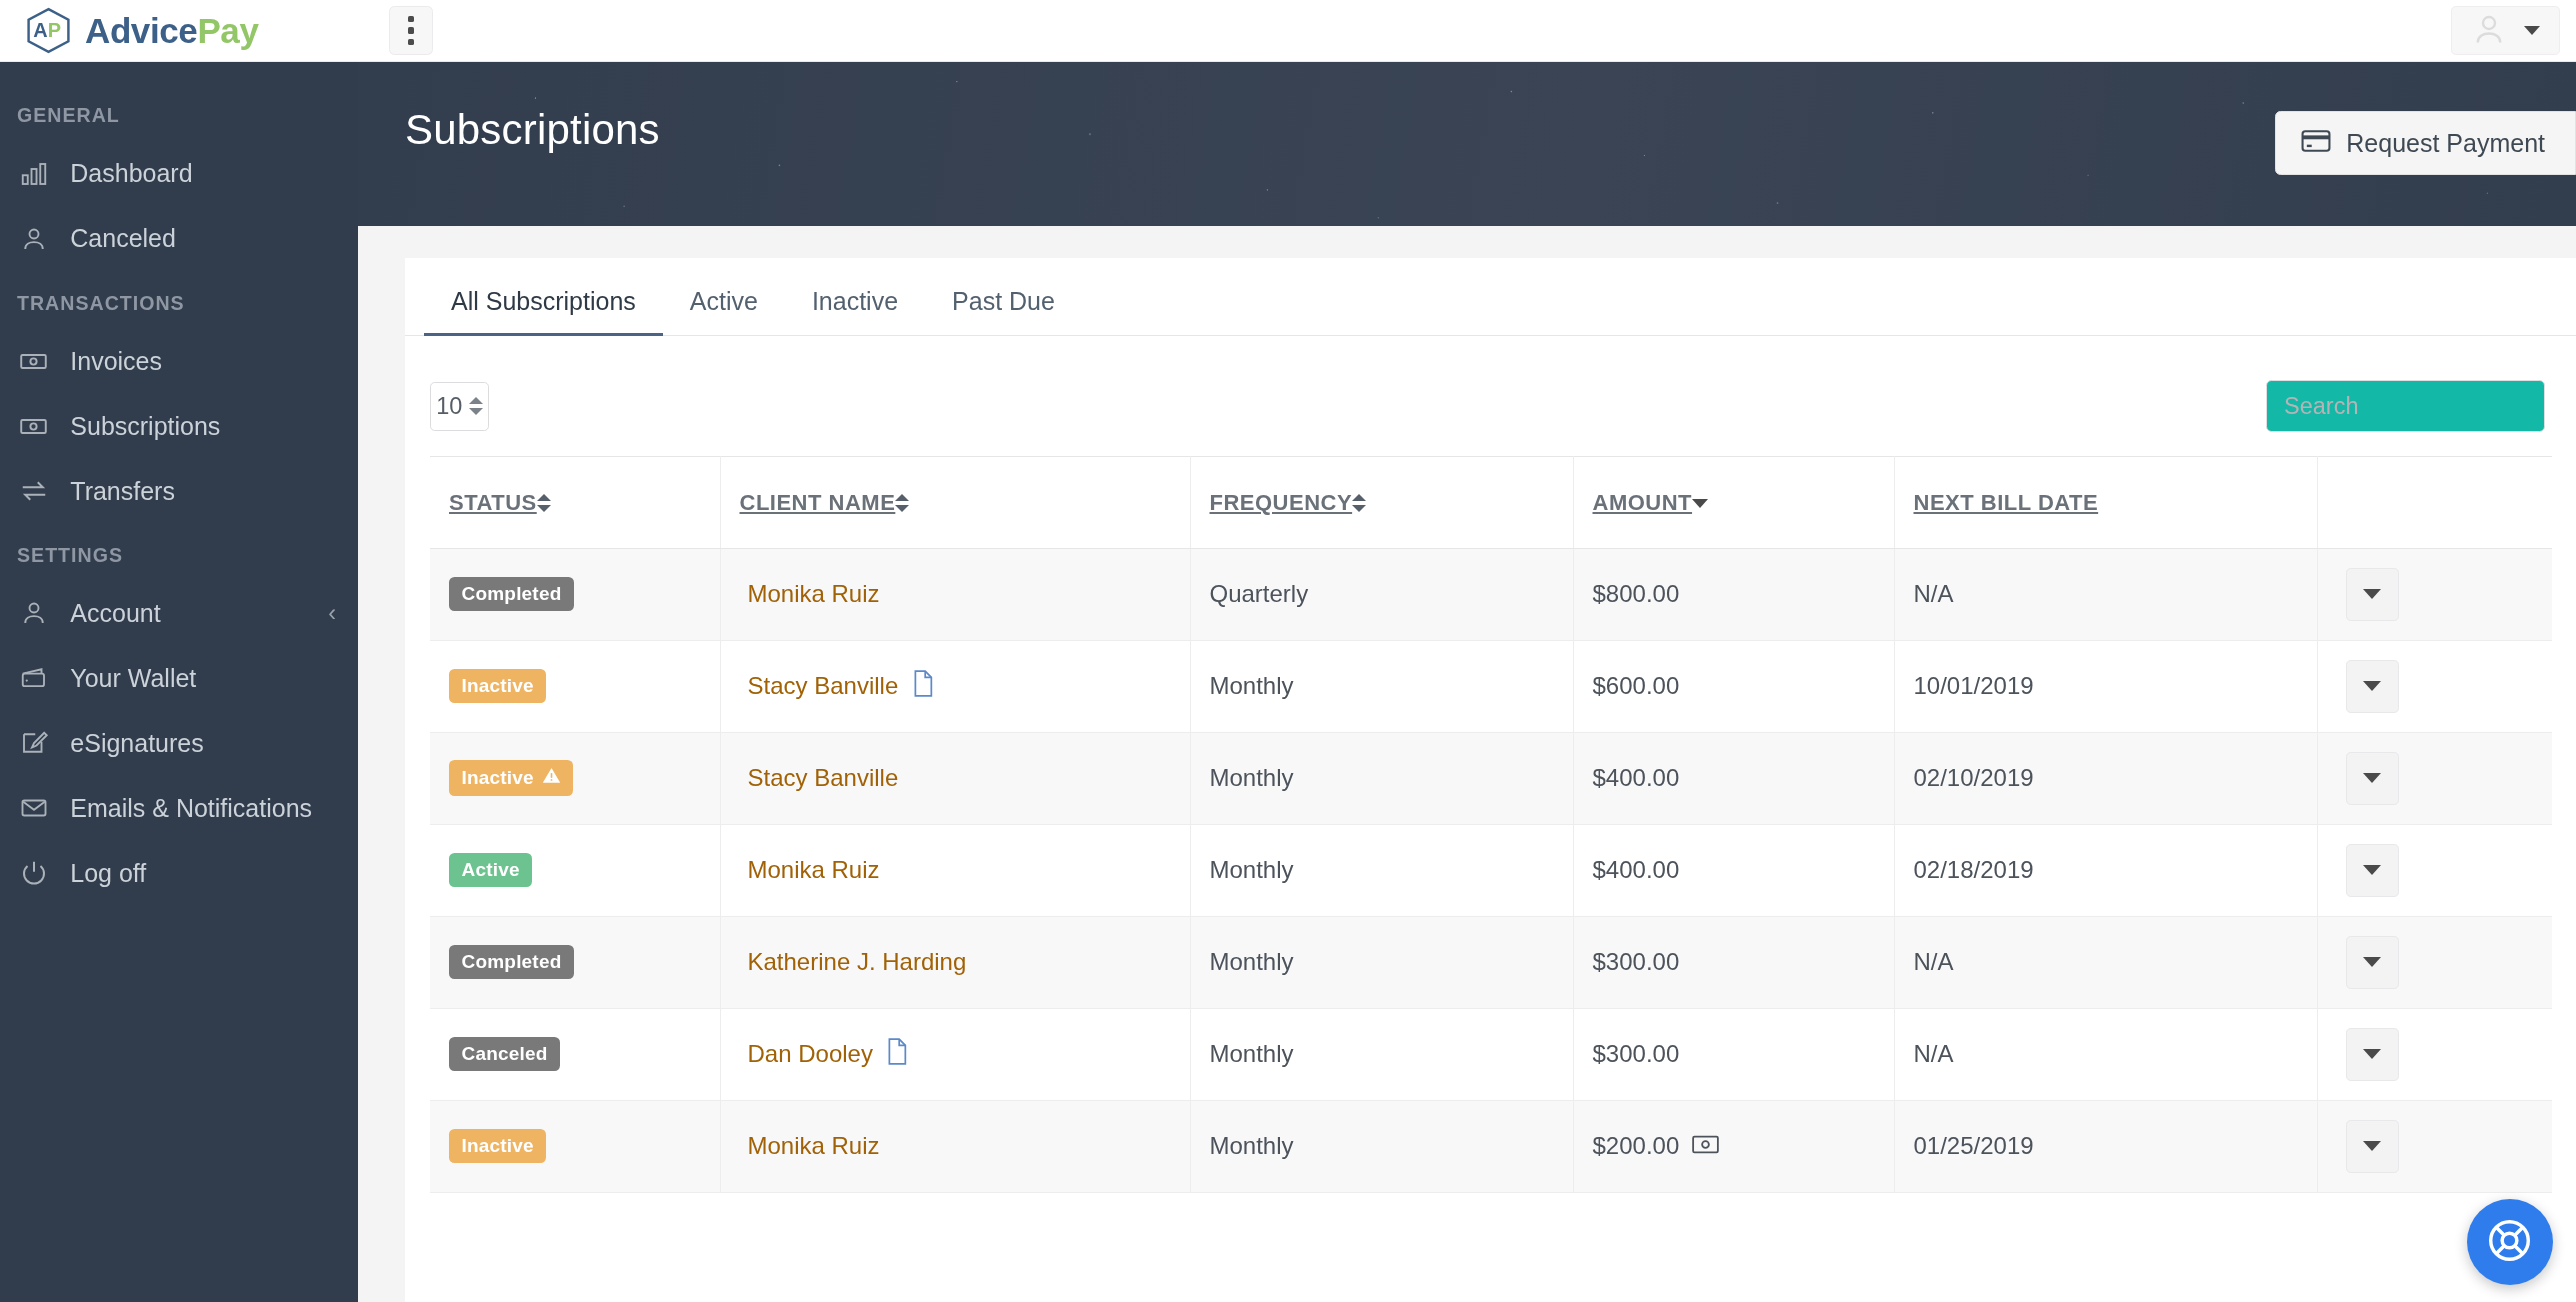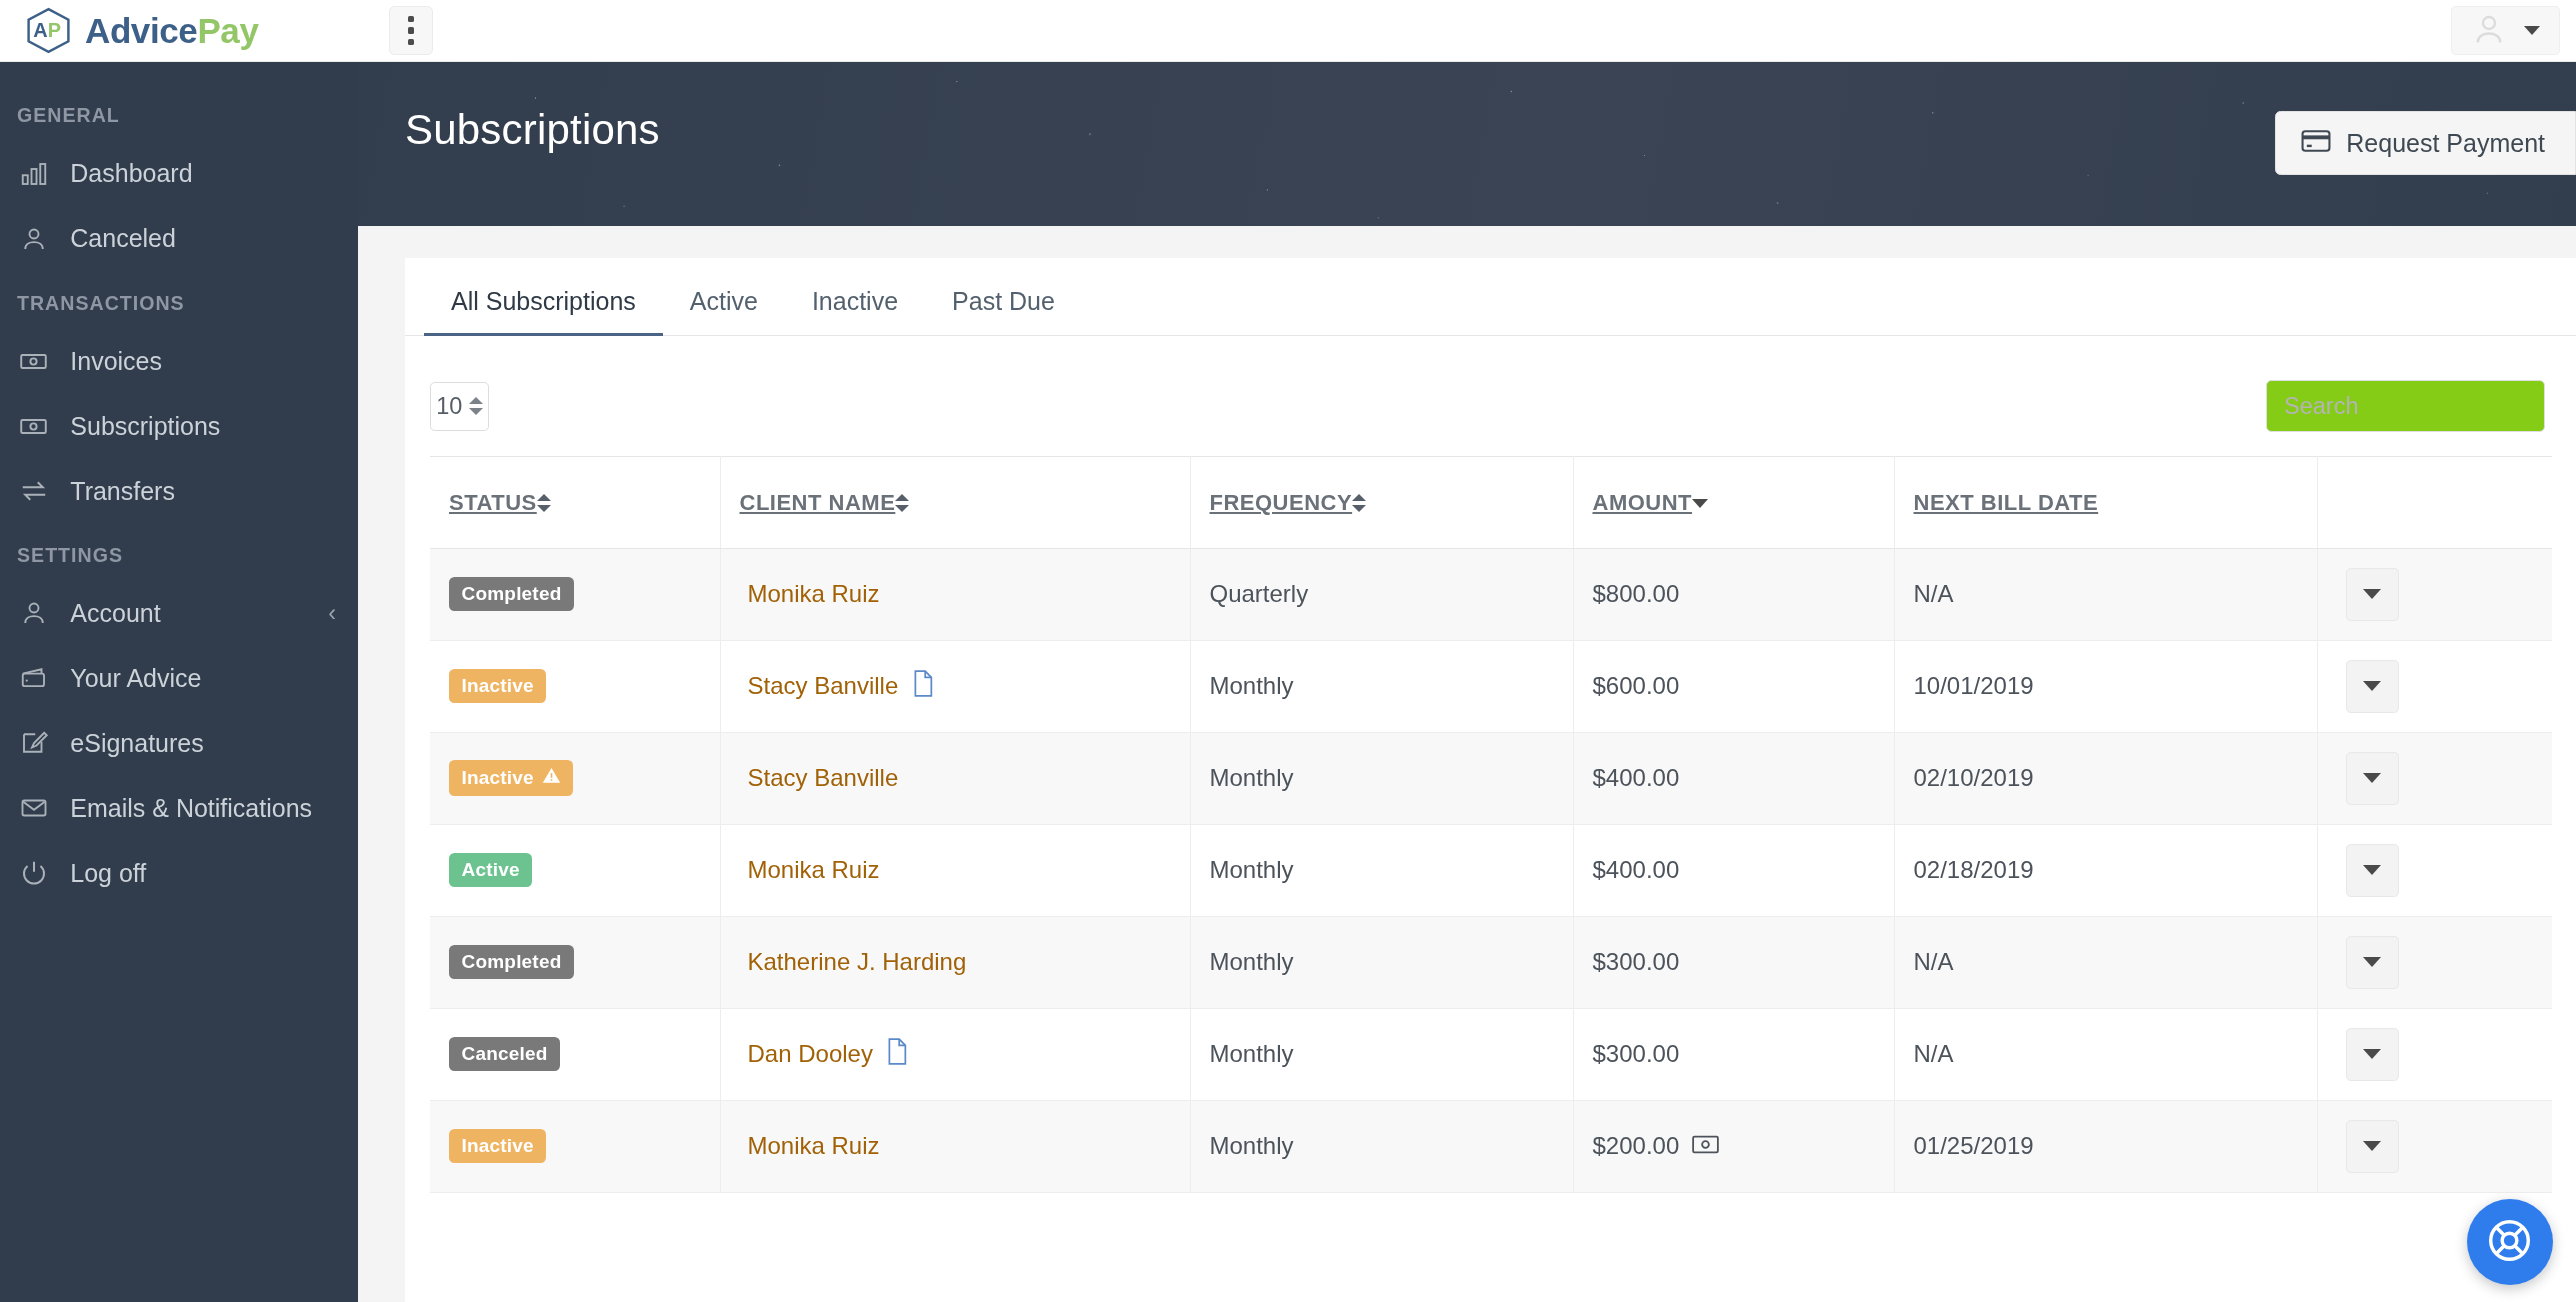--- a/index.html
+++ b/index.html
@@ -127,21 +127,21 @@
     width: 59px; height: 49px; border: 0.8px solid #dcdcde; border-radius: 4.7px;
     display: flex; align-items: center; justify-content: center; gap: 6.3px;
     font-size: 23.5px; color: #555d66; cursor: pointer; background: #fff;
   }
   .stepper { display: flex; flex-direction: column; gap: 3.1px; }
   .stepper .up { width:0;height:0;border-left:7px solid transparent;border-right:7px solid transparent;border-bottom:7.8px solid #7b828a; }
   .stepper .dn { width:0;height:0;border-left:7px solid transparent;border-right:7px solid transparent;border-top:7.8px solid #7b828a; }
 
   .search-input {
     width: 279px; height: 52px; border: 0.8px solid #dfdfe1; border-radius: 5.5px;
-    padding: 0 17px; font-size: 23.5px; color: #4a4a4a; background: #84cc16;
+    padding: 0 17px; font-size: 23.5px; color: #4a4a4a; background: #14b8a6;
     font-family: "Liberation Sans", sans-serif;
   }
   .search-input::placeholder { color: #b4b4b6; }
 
   table { width: 2121px; margin-left: 25px; border-collapse: collapse; table-layout: fixed; }
   thead th {
     text-align: left; font-size: 22px; font-weight: bold; color: #6b7179;
     letter-spacing: 0.5px; padding: 33px 0 31px 19px; height: 92px;
     border-top: 0.8px solid #e6e6e8; border-bottom: 0.8px solid #e6e6e8;
     border-right: 0.8px solid #ededee; vertical-align: middle; background: #fff;
@@ -291,21 +291,21 @@
   </div>
 
   <div class="nav-item">
     <span class="nav-ico">
       <svg width="30" height="30" viewBox="0 0 24 24" fill="none" stroke="#aab1b9" stroke-width="1.5">
           <path d="M3 8.5 18 5v3.5"></path>
           <rect x="3" y="8.5" width="17" height="10" rx="1.6"></rect>
           <circle cx="6.2" cy="14" r="0.9" fill="#aab1b9" stroke="none"></circle>
         </svg>
     </span>
-    <span class="nav-label">Your Advice</span>
+    <span class="nav-label">Your Wallet</span>
   </div>
 
   <div class="nav-item">
     <span class="nav-ico">
       <svg width="30" height="30" viewBox="0 0 24 24" fill="none" stroke="#aab1b9" stroke-width="1.5">
           <path d="M4 5h9M4 5v14h14v-8"></path>
           <path d="M20.2 3.8 12 12l-1.6 3.6L14 14l8.2-8.2z"></path>
         </svg>
     </span>
     <span class="nav-label">eSignatures</span>

